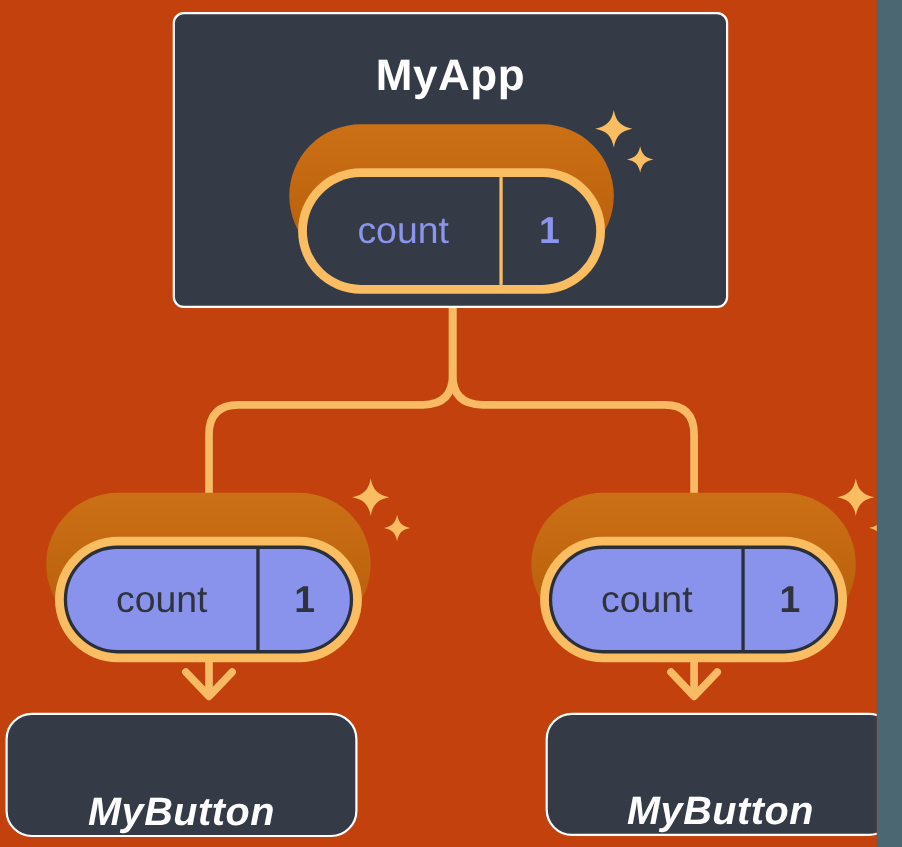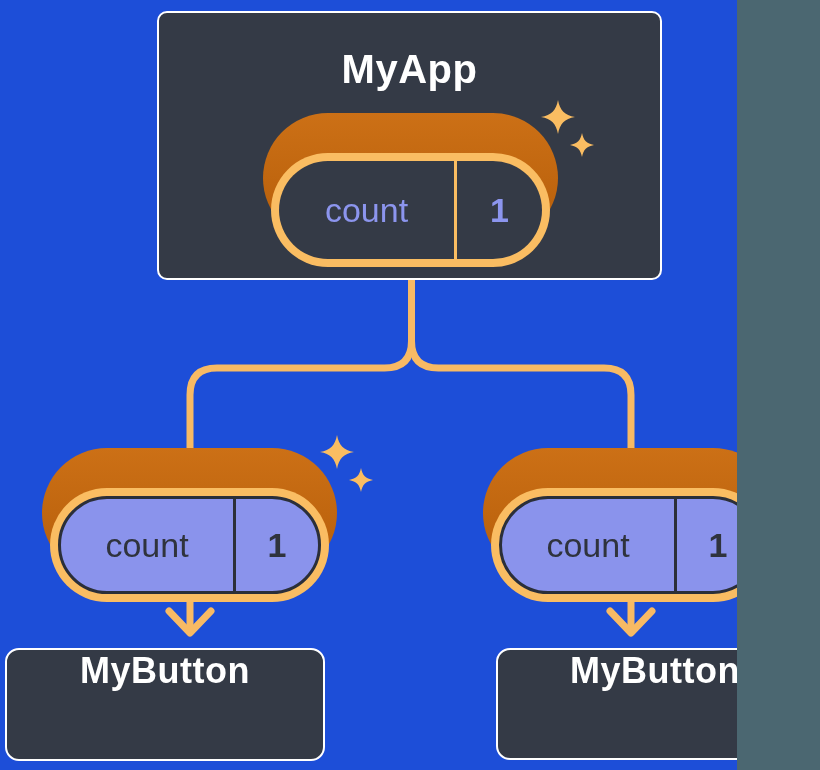--- a/index.html
+++ b/index.html
@@ -2,41 +2,41 @@
 <html><head>
 <meta charset="utf-8">
 <style>
   html,body{margin:0;padding:0;}
   body{
     font-family:"Liberation Sans","DejaVu Sans",sans-serif;
     background:#4B6771;
   }
   .canvas{
     position:relative;
-    width:737px;height:770px;
-    background:#1d4ed8;
+    width:797px;height:770px;
+    background:#c2410c;
     overflow:hidden;
   }
   .connector-svg{
     position:absolute;left:0;top:0;z-index:1;
   }
   .node-box{
     position:absolute;
     box-sizing:border-box;
     background:#343A46;
     border:2px solid #FFFFFF;
     z-index:2;
   }
   .root-box{
     left:157px;top:11px;width:505px;height:269px;
     border-radius:10px;
   }
   .leaf-box{
-    border-radius:14px;
-    display:flex;align-items:flex-start;justify-content:center;
+    border-radius:24px;
+    display:flex;align-items:flex-end;justify-content:center;font-style:italic;
   }
   .leaf-box.left{left:5px;top:648px;width:320px;height:113px;}
   .leaf-box.right{left:496px;top:648px;width:318px;height:112px;}
   .node-title{
     color:#FFFFFF;
     font-weight:600;
     letter-spacing:0.5px;
   }
   .root-title{
     position:absolute;left:0;right:0;top:34px;

